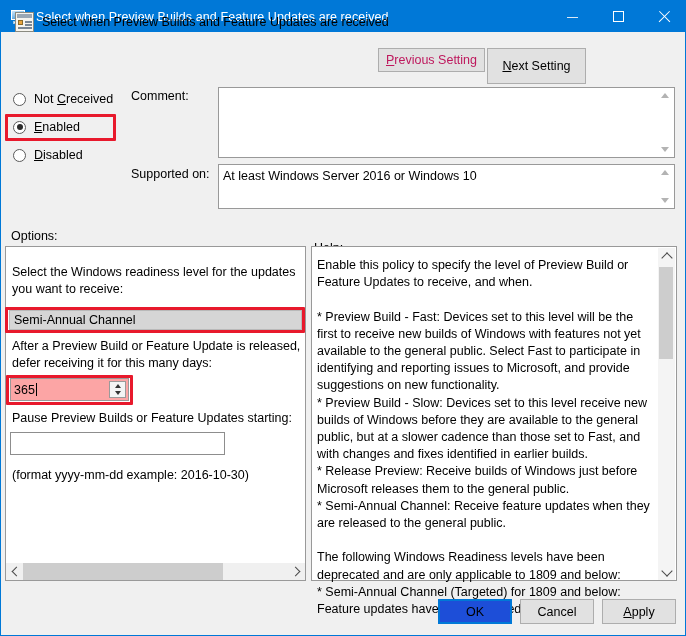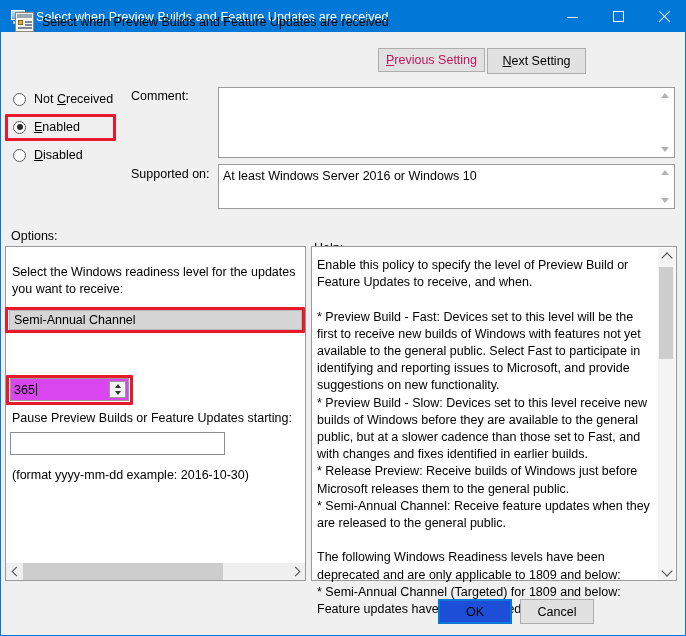--- a/index.html
+++ b/index.html
@@ -138,21 +138,21 @@
     justify-content: center;
   }
   .btn.disabled { color: #be185d; }
   .btn .u { text-decoration: underline; }
   .btn-prev {
     position: absolute; left: 377px; top: 47px;
     width: 107px; height: 24px;
   }
   .btn-next {
     position: absolute; left: 486px; top: 47px;
-    width: 99px; height: 26px;
+    width: 99px; height: 36px;
   }
 
   
   .radio-row {
     position: absolute;
     display: flex;
     align-items: center;
     font-size: 12.5px;
     color: #000;
   }
@@ -267,21 +267,21 @@
     color: #000;
     display: flex;
     align-items: center;
     padding-left: 4px;
   }
 
   .spinbox {
     position: absolute;
     left: 9px; top: 377px;
     width: 119px; height: 23px;
-    background: #d946ef;
+    background: #fca5a5;
     border: 1px solid #999999;
     box-sizing: border-box;
     display: flex;
     align-items: center;
   }
   .spin-value {
     font-size: 12.5px;
     color: #000;
     padding-left: 3px;
     position: relative;
@@ -498,20 +498,21 @@
   <div class="field-label lbl-options">Options:</div>
   <div class="field-label lbl-help">Help:</div>
 
   <div class="options-panel"></div>
   <div class="opt-text opt-t1">Select the Windows readiness level for the updates you want to receive:</div>
   <div class="combo">
     <span>Semi-Annual Channel</span>
   </div>
   <div class="red-box red-dropdown"></div>
 
+  <div class="opt-text opt-t2">After a Preview Build or Feature Update is released, defer receiving it for this many days:</div>
   <div class="spinbox">
     <span class="spin-value"><span>365</span><span class="spin-caret"></span></span>
     <span class="spin-buttons">
       <span class="sb">
           <span class="sb-up"></span>
         </span>
       <span class="sb">
           <span class="sb-dn"></span>
         </span>
     </span>
@@ -552,14 +553,17 @@
 
 The following Windows Readiness levels have been deprecated and are only applicable to 1809 and below:
 * Semi-Annual Channel (Targeted) for 1809 and below: Feature updates have been released.</div>
 
   <div class="btn footer-btn btn-ok">
     <span>OK</span>
   </div>
   <div class="btn footer-btn btn-cancel">
     <span>Cancel</span>
   </div>
+  <div class="btn footer-btn btn-apply">
+    <span><span class="u">A</span><span>pply</span></span>
+  </div>
 
 </div>
 
 </body></html>

